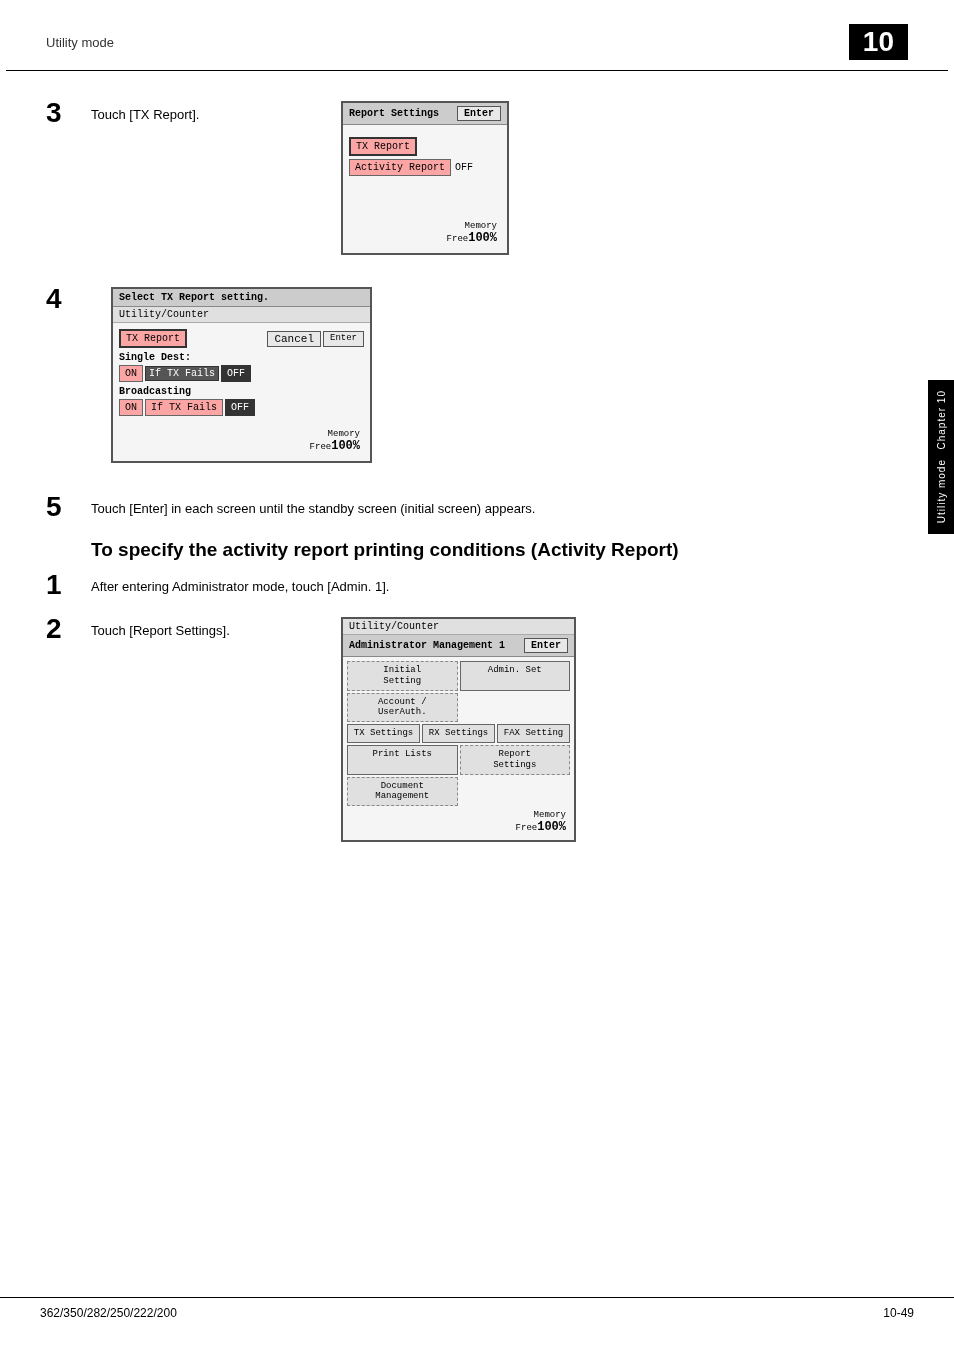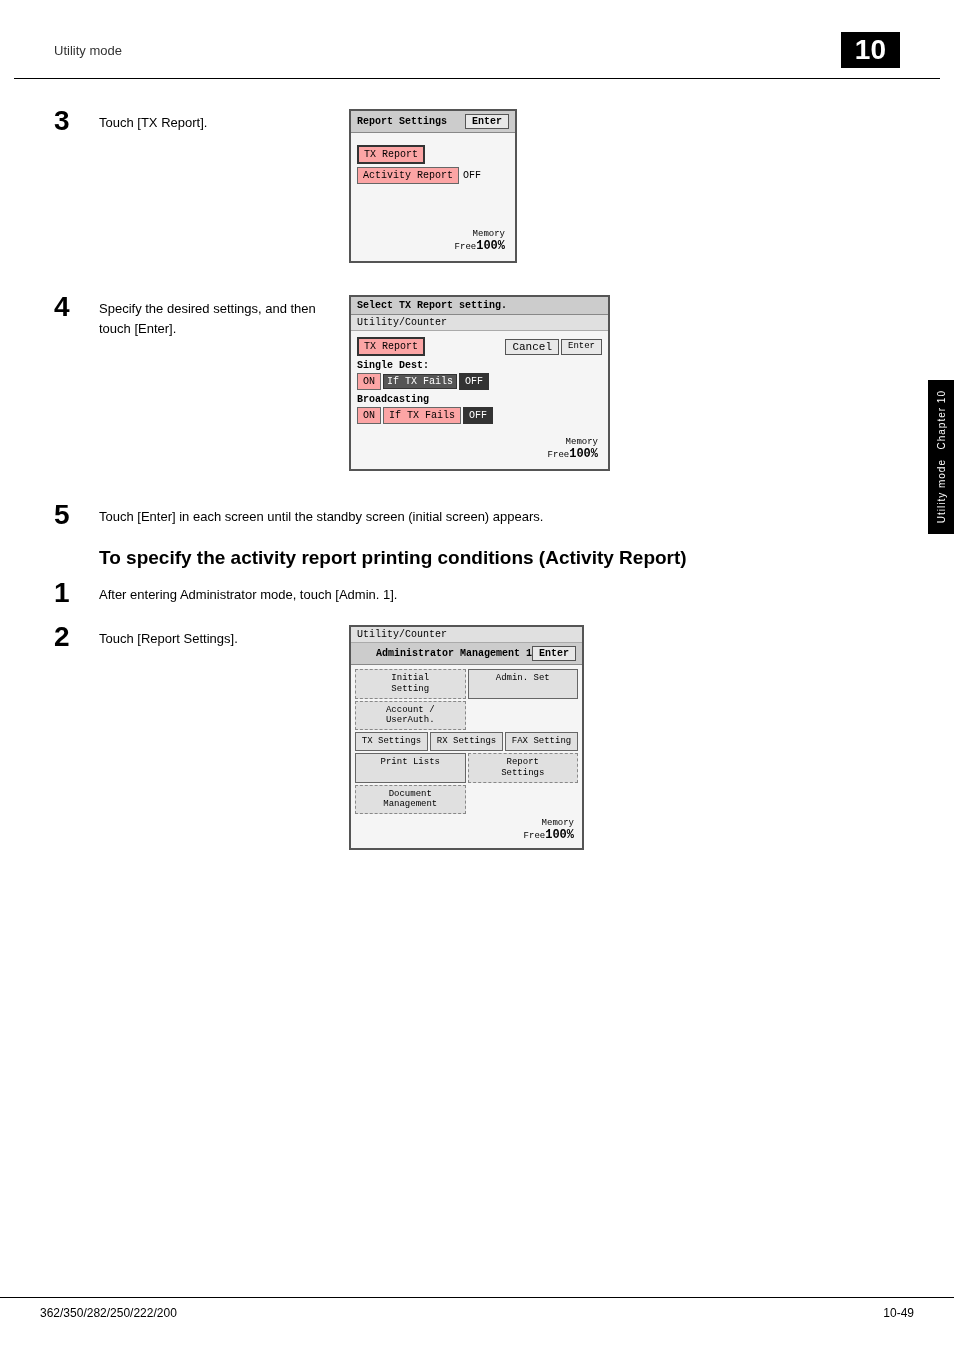--- a/index.html
+++ b/index.html
@@ -11,21 +11,21 @@
       font-size: 14px;
       color: #000;
       position: relative;
     }
 
     
     .page-container {
       width: 954px;
       min-height: 1350px;
       position: relative;
-      padding: 14px;
+      padding: 6px;
       border-radius: 20px;
     }
 
     
     .page-header {
       display: flex;
       justify-content: space-between;
       align-items: center;
       padding: 18px 40px 10px 40px;
       border-bottom: 1px solid #000;
@@ -271,21 +271,20 @@
             </div>
             <div style="height:40px;"></div>
             <div class="screen-memory">Memory<br>Free<span>100%</span></div>
           </div>
         </div>
       </div>
     </div>
 
     <div class="step-section">
       <div class="step-number">4</div>
-      <div class="step-text">Specify the desired settings, and then touch [Enter].</div>
       <div class="step-image-area">
         <div class="screen-mockup medium">
           <div style="background:#ccc; border-bottom:1px solid #888; padding:3px 6px; font-size:10px; font-family:'Courier New',monospace; font-weight:bold;">Select TX Report setting.</div>
           <div style="background:#e0e0e0; border-bottom:1px solid #aaa; padding:2px 6px; font-size:10px; font-family:'Courier New',monospace;">Utility/Counter</div>
           <div class="screen-body">
             <div style="display:flex; align-items:center; margin-bottom:4px;">
               <span class="screen-item-box selected" style="font-size:10px;">TX Report</span>
               <div style="display:flex; gap:2px; margin-left:auto;">
                 <span class="screen-enter-btn" style="font-size:11px;">Cancel</span>
                 <span class="screen-enter-btn" style="font-size:9px;">Enter</span>
@@ -321,21 +320,21 @@
       <div class="text-step-number">1</div>
       <div class="text-step-body">After entering Administrator mode, touch [Admin. 1].</div>
     </div>
 
     <div class="step-section">
       <div class="step-number">2</div>
       <div class="step-text">Touch [Report Settings].</div>
       <div class="step-image-area">
         <div class="screen-mockup admin-screen">
           <div style="background:#e0e0e0; border-bottom:1px solid #aaa; padding:2px 6px; font-size:10px; font-family:'Courier New',monospace;">Utility/Counter</div>
-          <div style="background:#ccc; border-bottom:1px solid #888; padding:3px 6px; font-size:10px; font-family:'Courier New',monospace; font-weight:bold; display:flex; justify-content:flex-end; align-items:center;">
+          <div style="background:#ccc; border-bottom:1px solid #888; padding:3px 6px; font-size:10px; font-family:'Courier New',monospace; font-weight:bold; display:flex; justify-content:space-between; align-items:center;">
             <span>Administrator Management 1</span>
             <span class="screen-enter-btn">Enter</span>
           </div>
           <div style="padding:4px;">
             <div style="display:grid; grid-template-columns:1fr 1fr; gap:2px; margin-bottom:2px;">
               <div class="grid-btn dashed">Initial<br>Setting</div>
               <div class="grid-btn">Admin. Set</div>
             </div>
             <div style="display:grid; grid-template-columns:1fr 1fr; gap:2px; margin-bottom:2px;">
               <div class="grid-btn dashed">Account /<br>UserAuth.</div>

